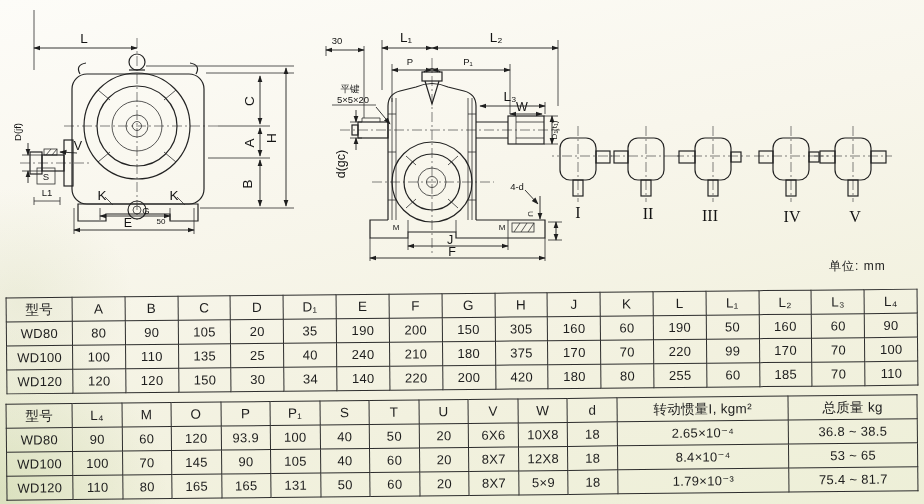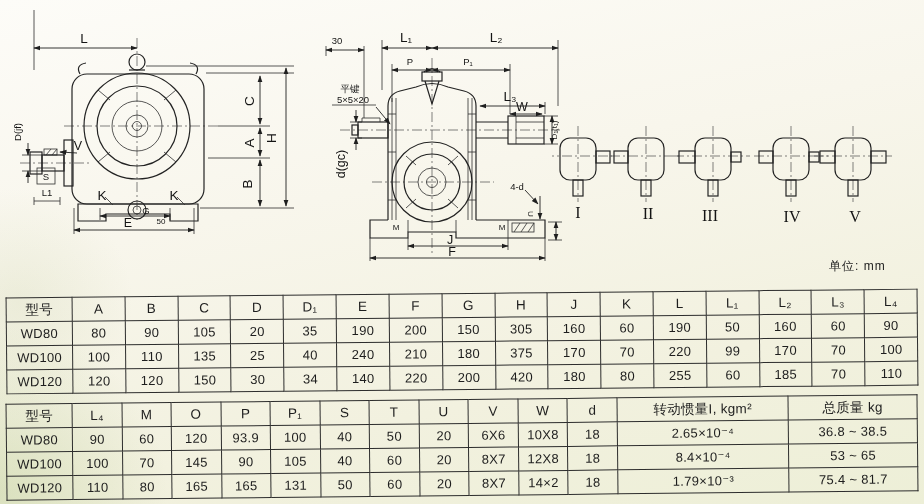--- a/index.html
+++ b/index.html
@@ -396,20 +396,20 @@
           <th>WD120</th>
           <td>110</td>
           <td>80</td>
           <td>165</td>
           <td>165</td>
           <td>131</td>
           <td>50</td>
           <td>60</td>
           <td>20</td>
           <td>8X7</td>
-          <td>14×2</td>
+          <td>5×9</td>
           <td>18</td>
           <td>1.79×10⁻³</td>
           <td>75.4 ~ 81.7</td>
         </tr>
       </tbody>
     </table>
 </div>
 
 </body></html>

